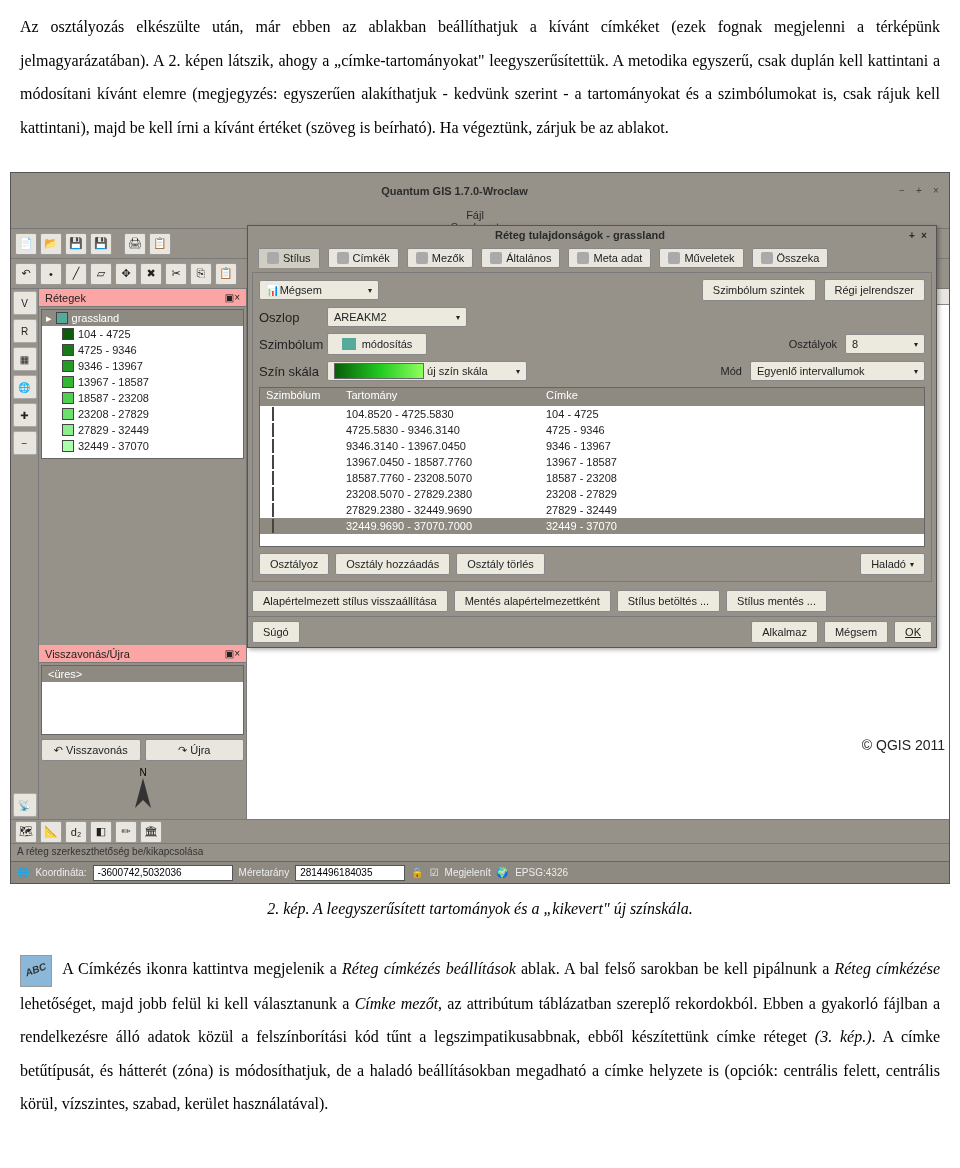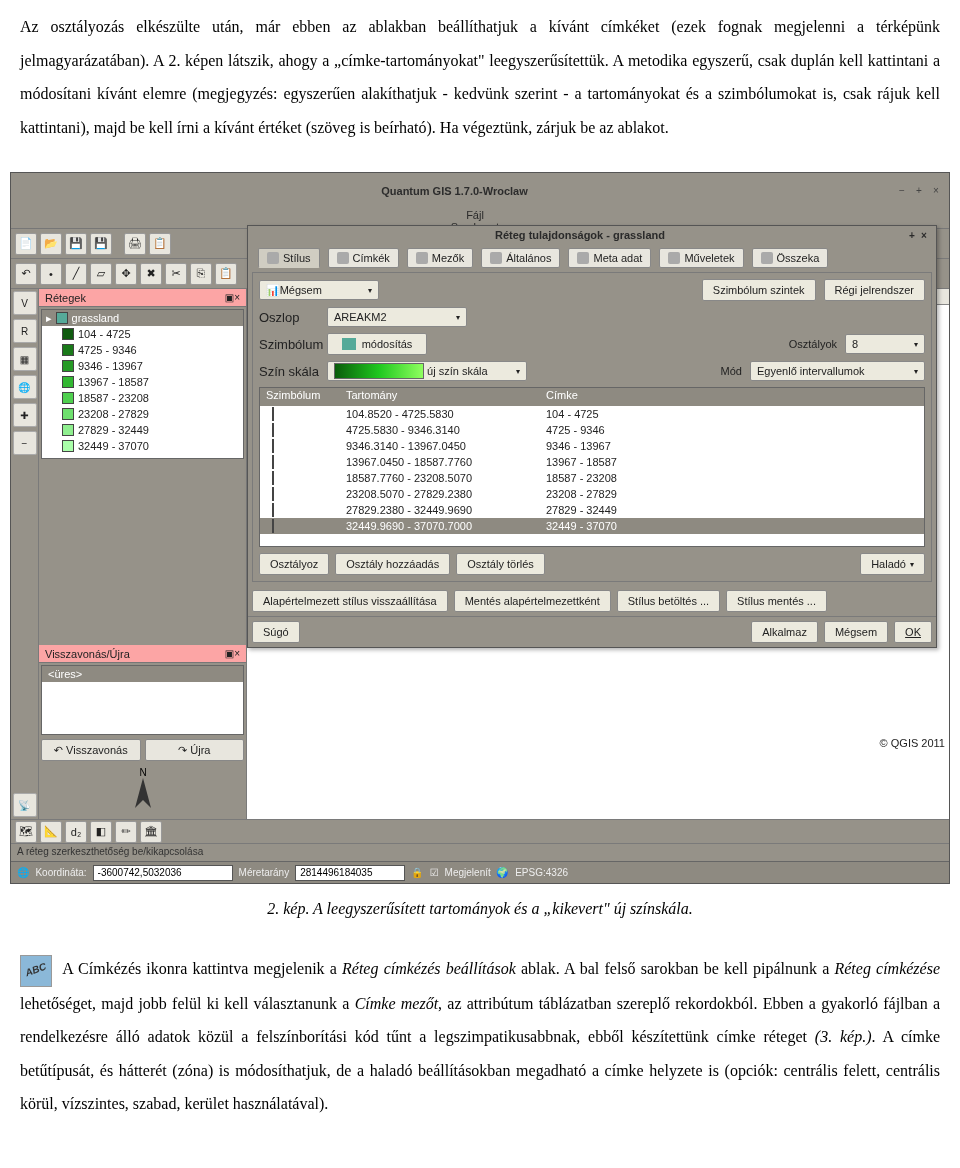--- a/index.html
+++ b/index.html
@@ -67,21 +67,21 @@
   .data-table .col-sym { width: 80px; }
   .data-table .col-range { width: 200px; }
   .data-table .col-label { width: 200px; }
   .data-table .tr { display: flex; height: 16px; font-size: 11px; align-items:center; }
   .data-table .tr.sel { background: #8e8a81; color: #fff; }
   .data-table .sw { width: 14px; height: 12px; border: 1px solid #444; margin-left: 6px; }
   .button-row { display: flex; gap: 6px; margin-top: 6px; }
   .button-row .sp { flex: 1; }
   .dialog-footer { display: flex; gap: 6px; padding: 4px; border-top: 1px solid #7a7a7a; }
   .dialog-footer .sp { flex: 1; }
-  .footer-right { height: 60px; position:absolute; right:4px; bottom:22px; font-size:11px; text-align:right; }
+  .footer-right { height: 60px; position:absolute; right:4px; bottom:22px; font-size:14px; text-align:right; }
 
   .statusbar { height: 22px; background: #8e8a81; border-top: 1px solid #666; display: flex; align-items: center; padding: 0 6px; font-size: 10px; color: #eee; gap: 6px; }
   .status-input { background: #fff; color: #000; border: 1px solid #555; height: 16px; padding: 0 4px; font-size: 10px; }
   .status-msg { height: 18px; background: #969289; border-top: 1px solid #7a7a7a; padding: 2px 6px; font-size: 10px; color:#333; }
   .small-tools { height: 24px; background: #969289; border-top: 1px solid #7a7a7a; display:flex; align-items:center; padding: 0 4px; gap:3px; }
 </style>
 </head>
 <body>
 
 <div class="doc-text">

